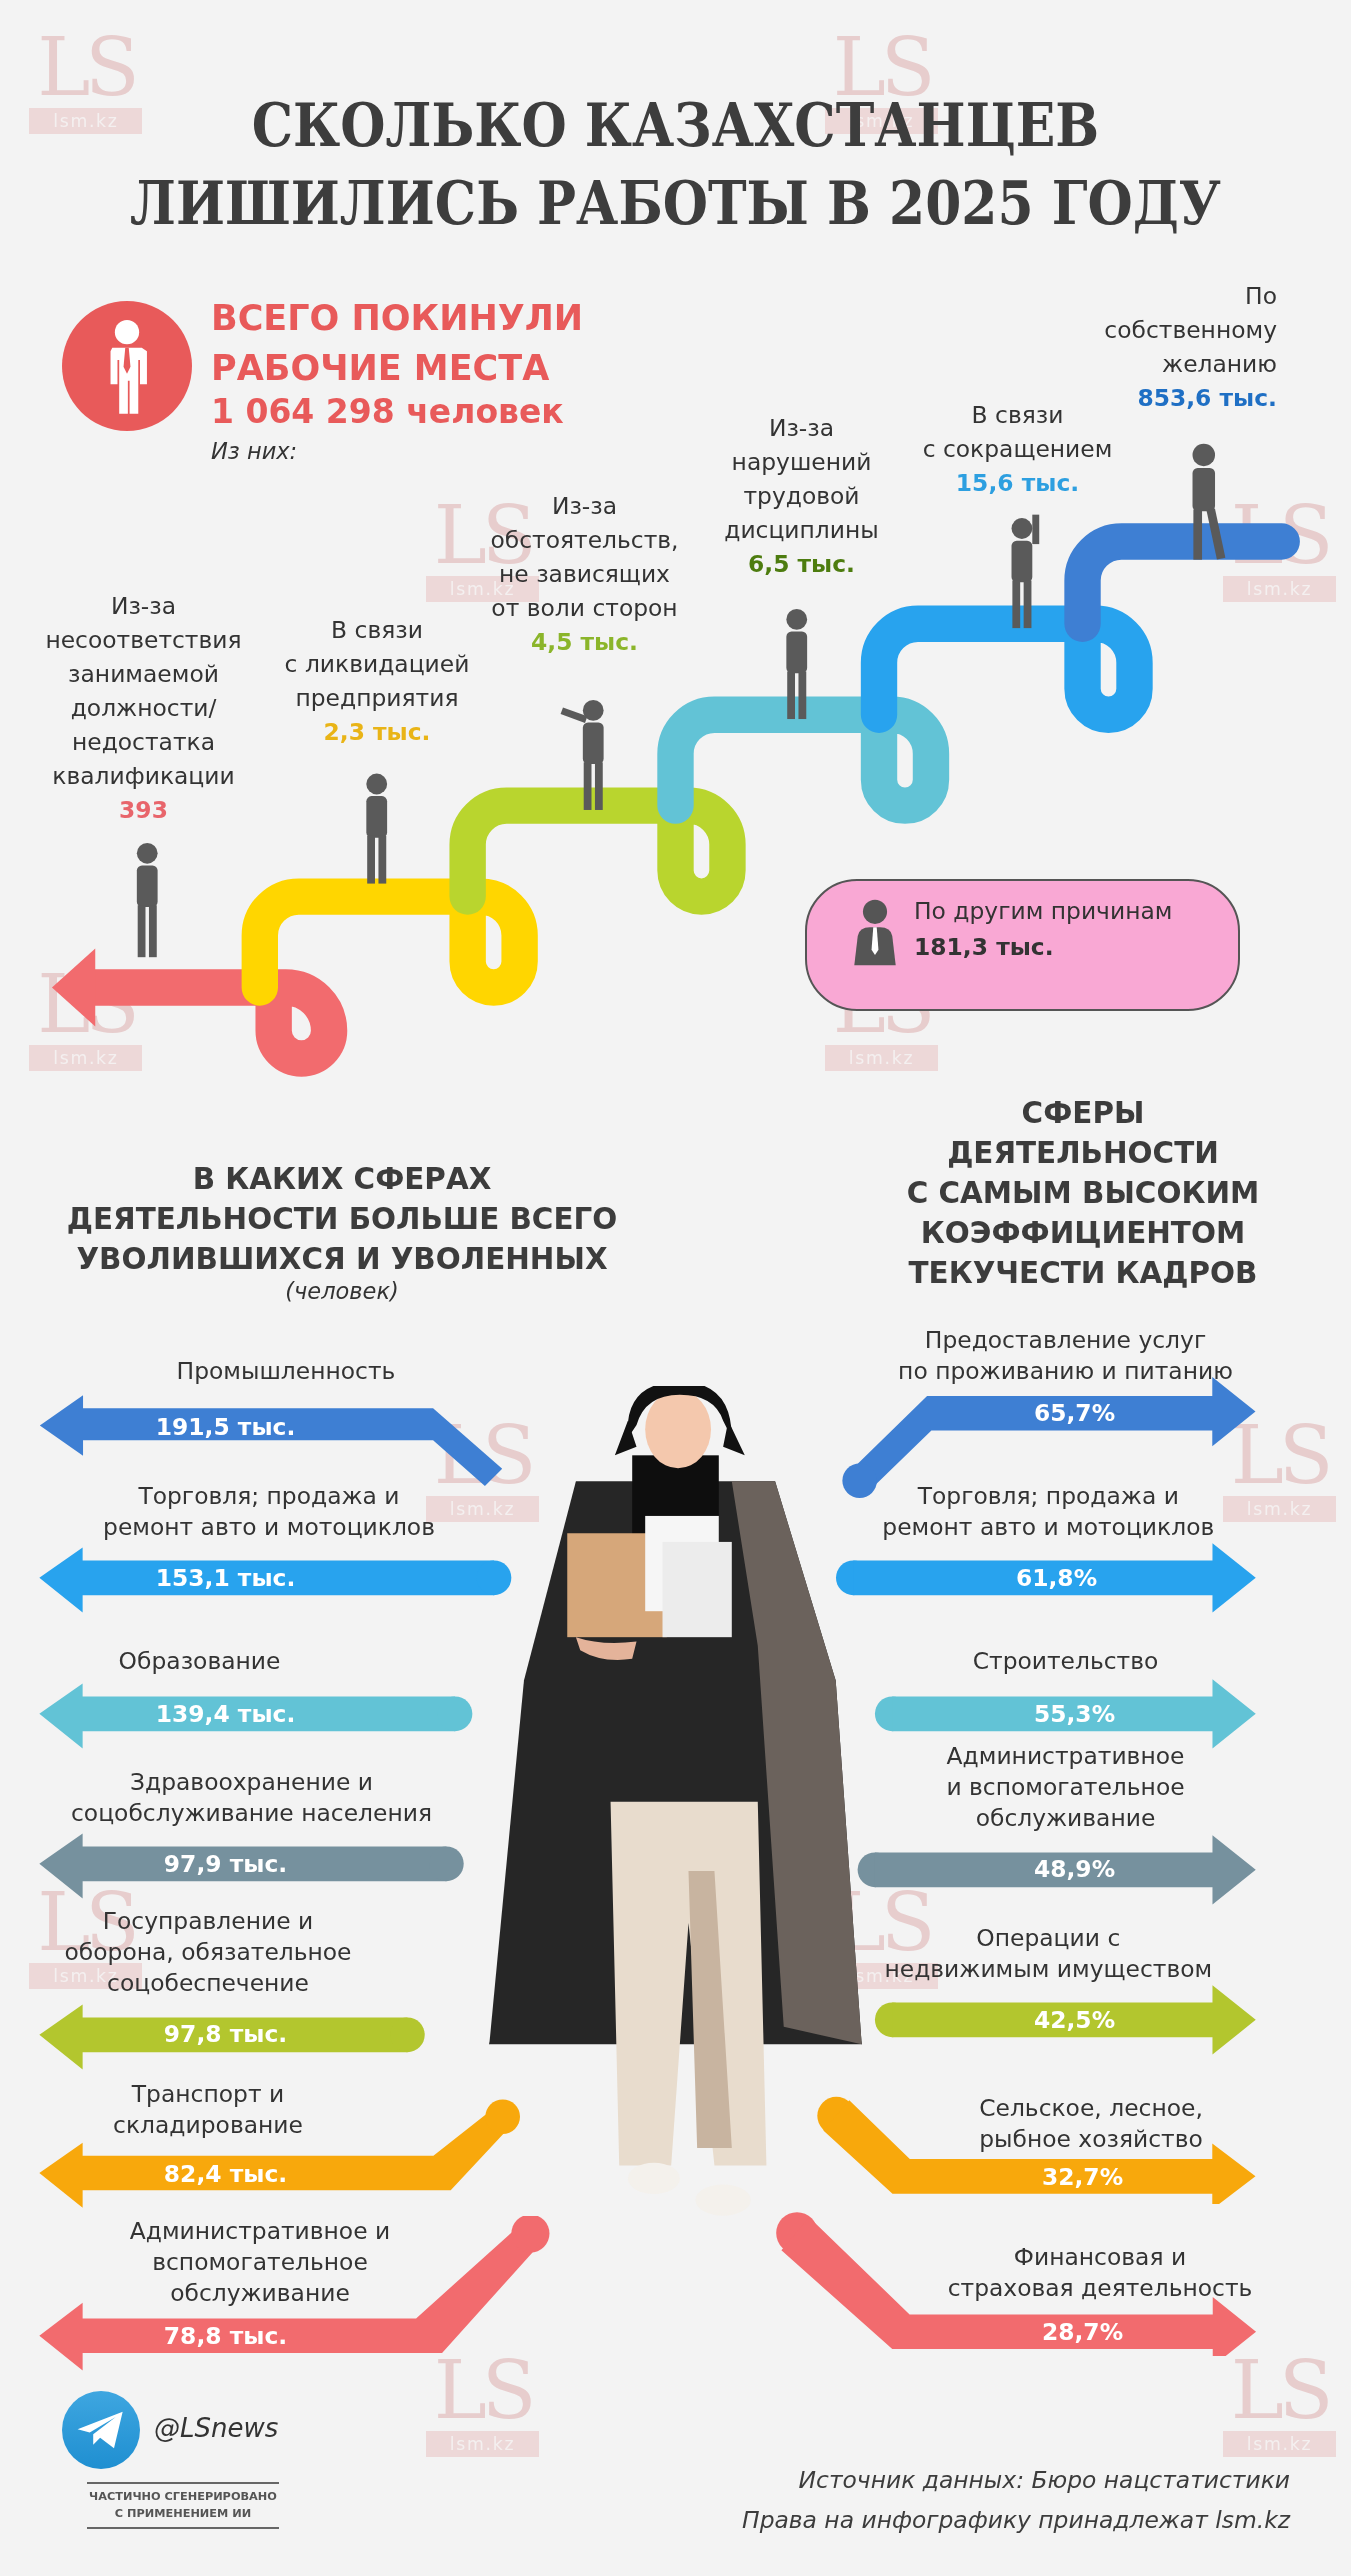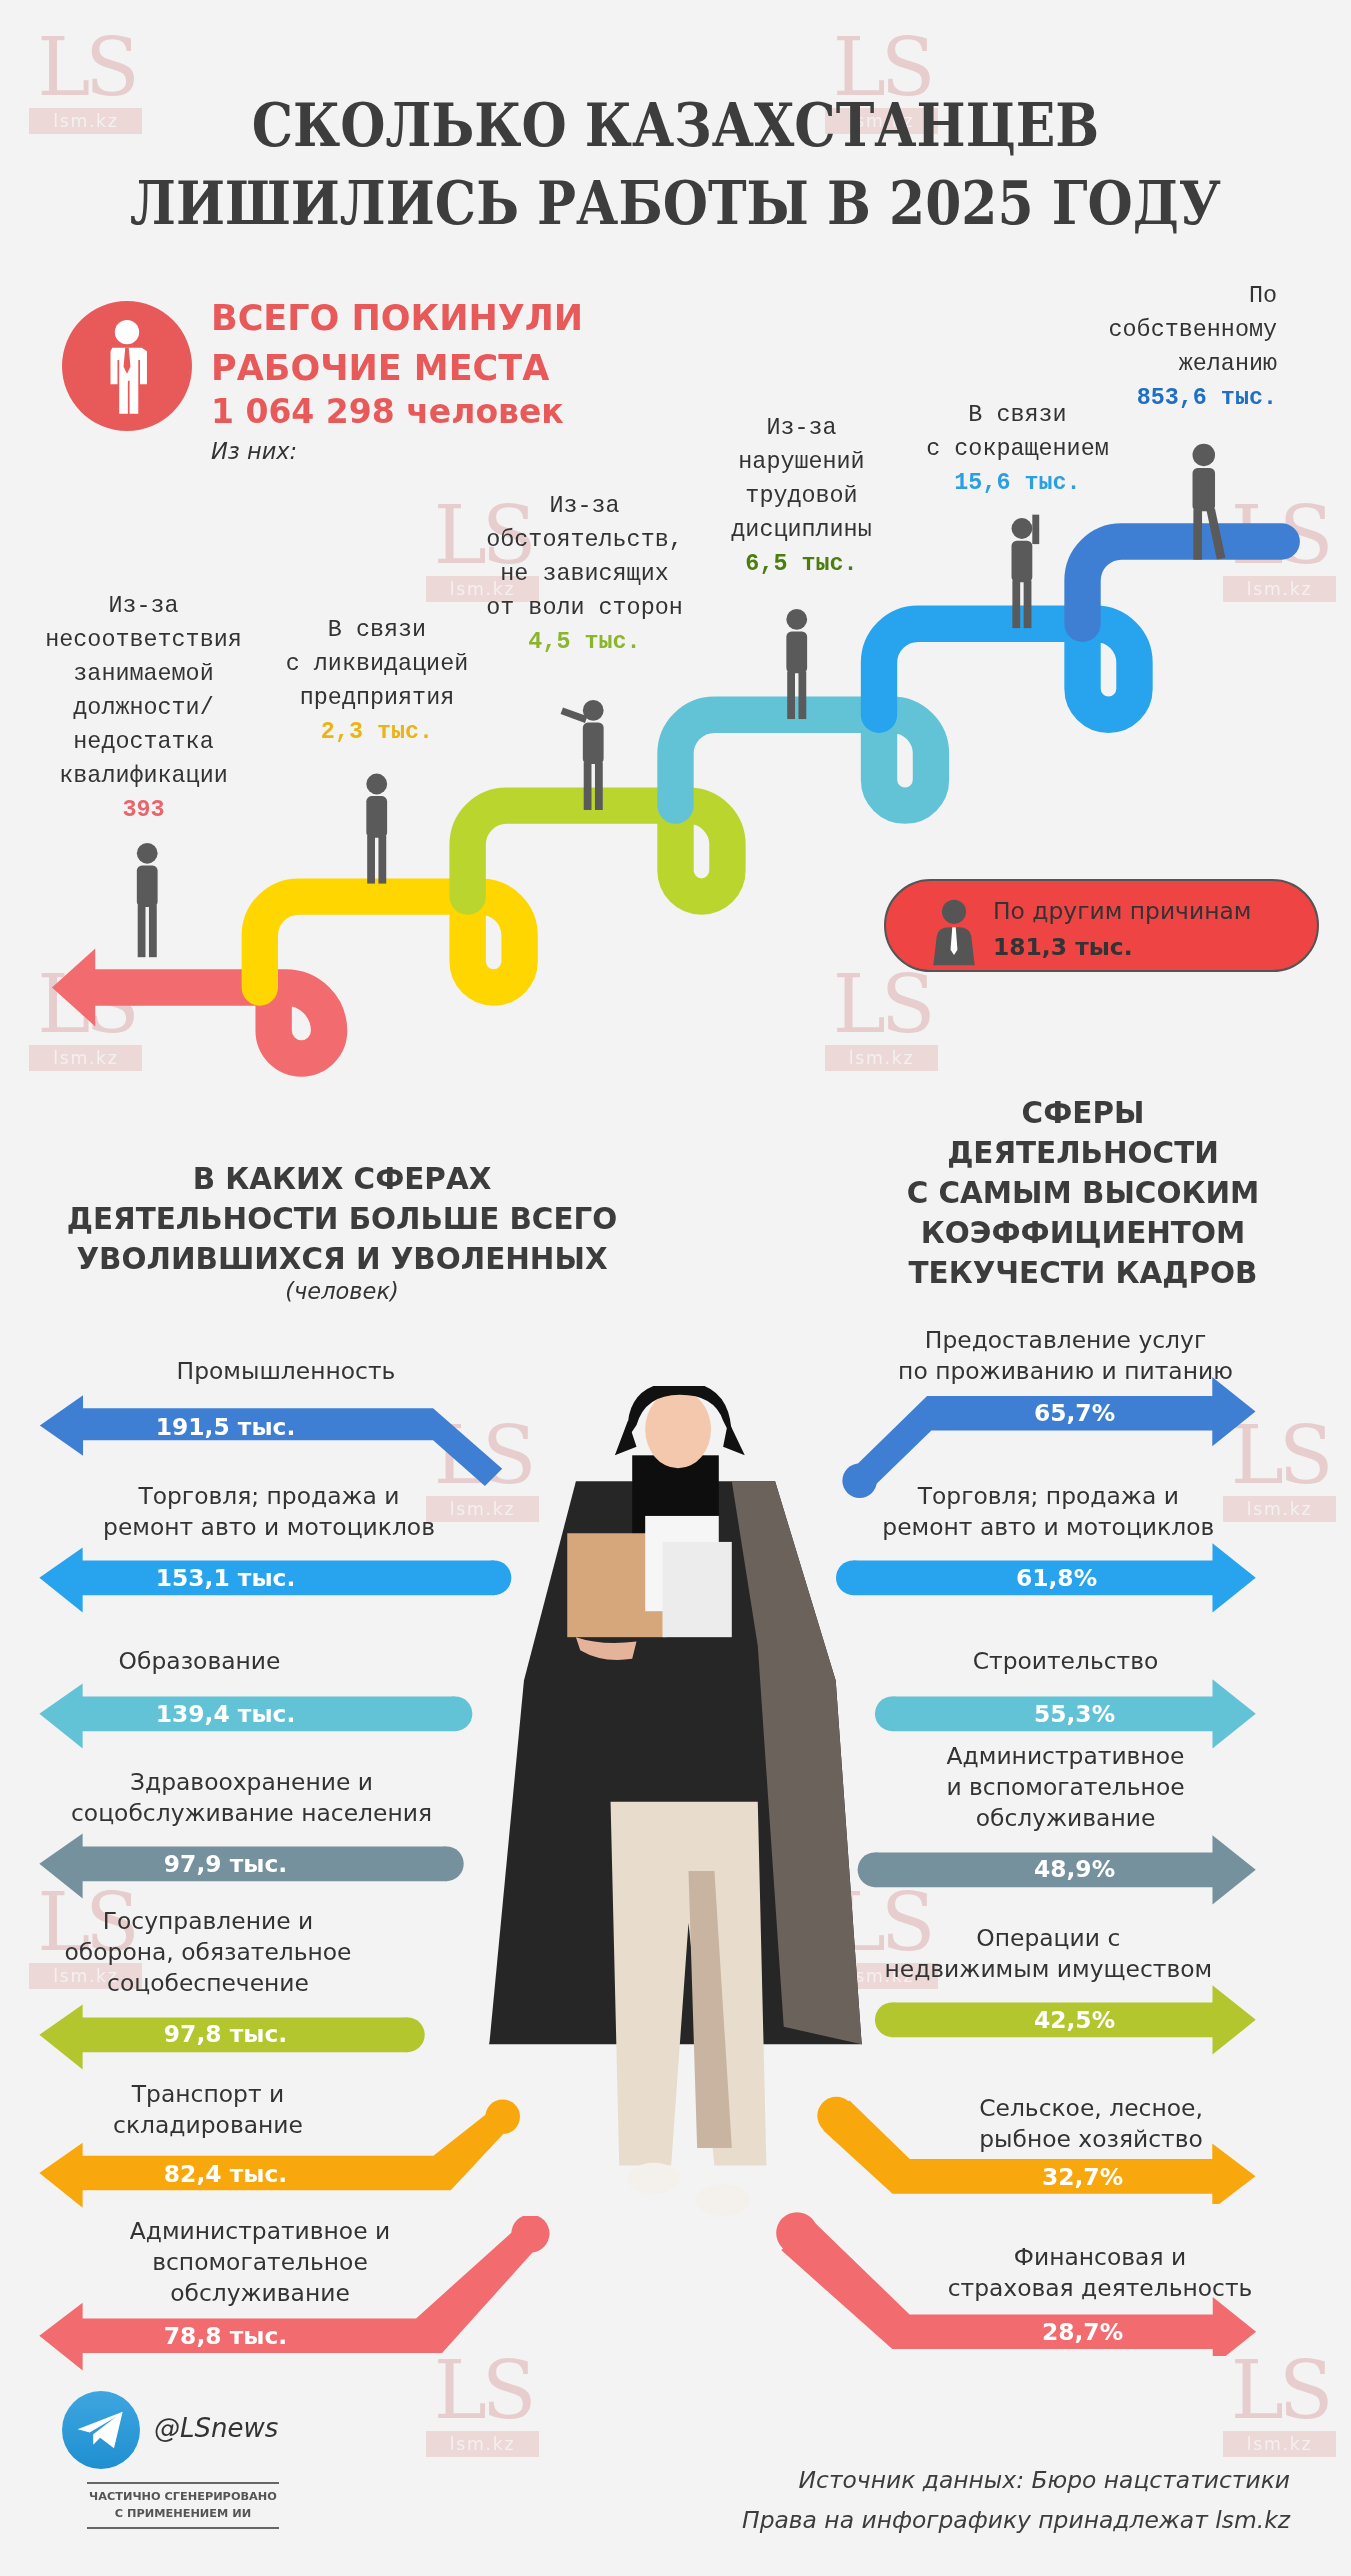--- a/index.html
+++ b/index.html
@@ -26,25 +26,25 @@
     transform: scaleX(0.88);
   }
 
   
   .total-circle { position: absolute; left: 62px; top: 301px; width: 130px; height: 130px; border-radius: 50%; background: #e85a5a; }
   .total-h { position: absolute; left: 211px; top: 293px; color: #e85a5a; font-weight: bold; font-size: 35px; line-height: 50px; }
   .total-num { position: absolute; left: 211px; top: 392px; color: #e85a5a; font-weight: bold; font-size: 33px; }
   .total-sub { position: absolute; left: 211px; top: 438px; font-style: italic; font-size: 22.5px; color: #333; }
 
   
-  .step-label { position: absolute; text-align: center; font-size: 23.4px; line-height: 34px; color: #333; font-family: Liberation Mono, monospace; }
+  .step-label { position: absolute; text-align: center; font-size: 23.4px; line-height: 34px; color: #333; }
   .step-val { font-weight: bold; display: block; }
 
   
-  .other-box { position: absolute; left: 884px; top: 879px; width: 435px; height: 93px; border: 2.2px solid #555; border-radius: 52px; background: #ef4444; }
+  .other-box { position: absolute; left: 805px; top: 879px; width: 435px; height: 132px; border: 2.2px solid #555; border-radius: 52px; background: #f9a8d4; }
   .other-box .t1 { position: absolute; left: 107px; top: 15.6px; font-size: 23.4px; color: #333; }
   .other-box .t2 { position: absolute; left: 107px; top: 52px; font-size: 23.4px; font-weight: bold; color: #333; }
 
   
   .sec-h { position: absolute; font-weight: bold; font-size: 29.4px; line-height: 40px; color: #3c3c3c; text-align: center; }
   .sec-sub { position: absolute; font-style: italic; font-size: 22.5px; color: #333; text-align: center; }
 
   
   .arrow-row { position: absolute; }
   .arrow-label { position: absolute; text-align: center; font-size: 23.4px; line-height: 31px; color: #333; }

